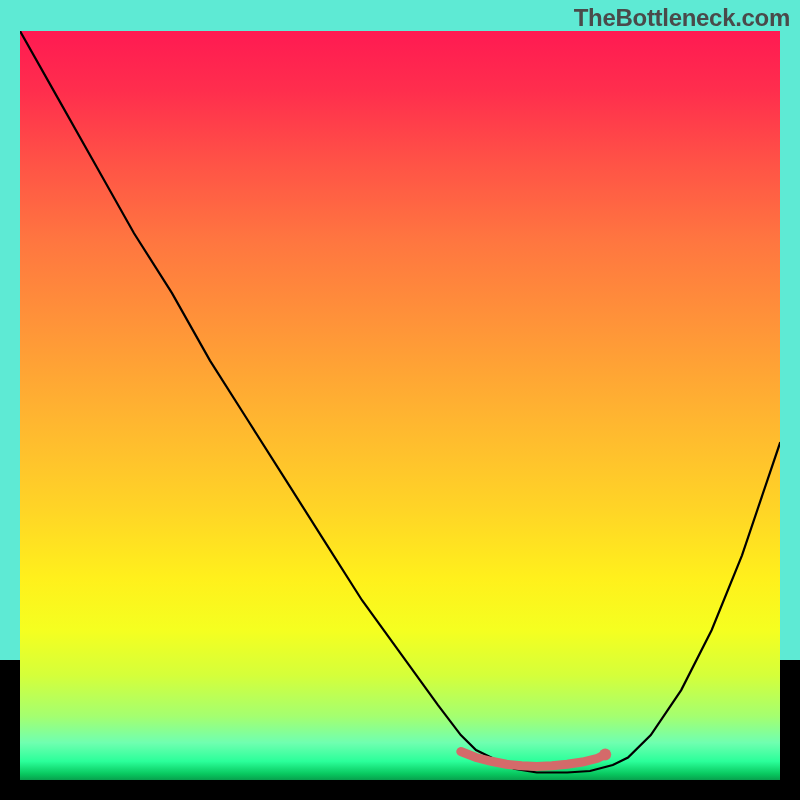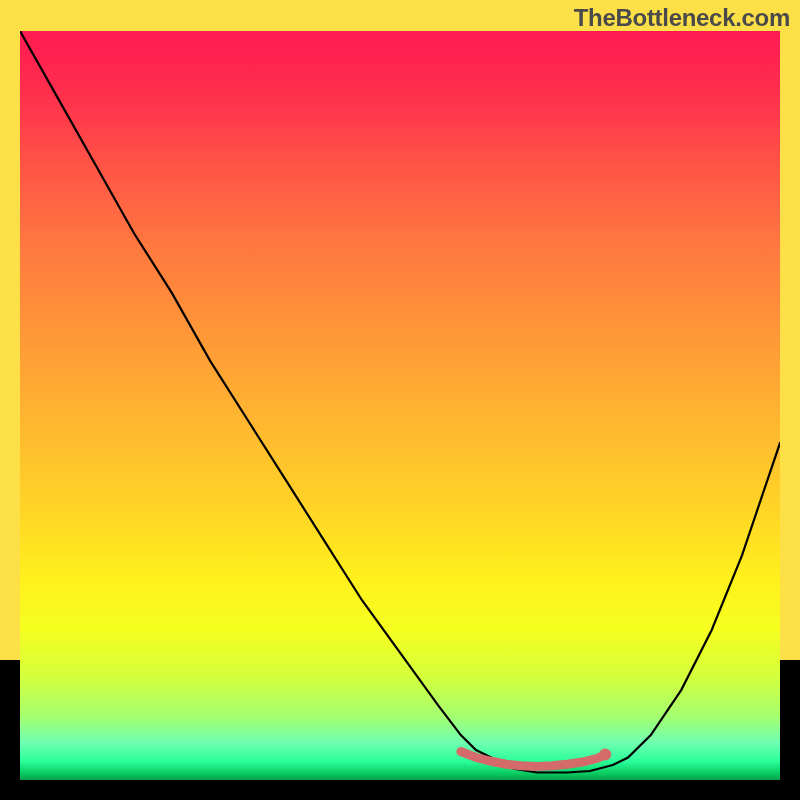--- a/index.html
+++ b/index.html
@@ -8,21 +8,21 @@
     width: 800px;
     height: 800px;
     overflow: hidden;
     background: #000;
     font-family: Arial, Helvetica, sans-serif;
   }
   .frame {
     width: 800px;
     height: 660px;
     position: relative;
-    background: #fde047;
+    background: #5eead4;
   }
   .watermark {
     position: absolute;
     top: 4px;
     right: 10px;
     color: #4a4a4a;
     font-size: 24px;
     font-weight: 600;
     letter-spacing: -0.3px;
     z-index: 10;

